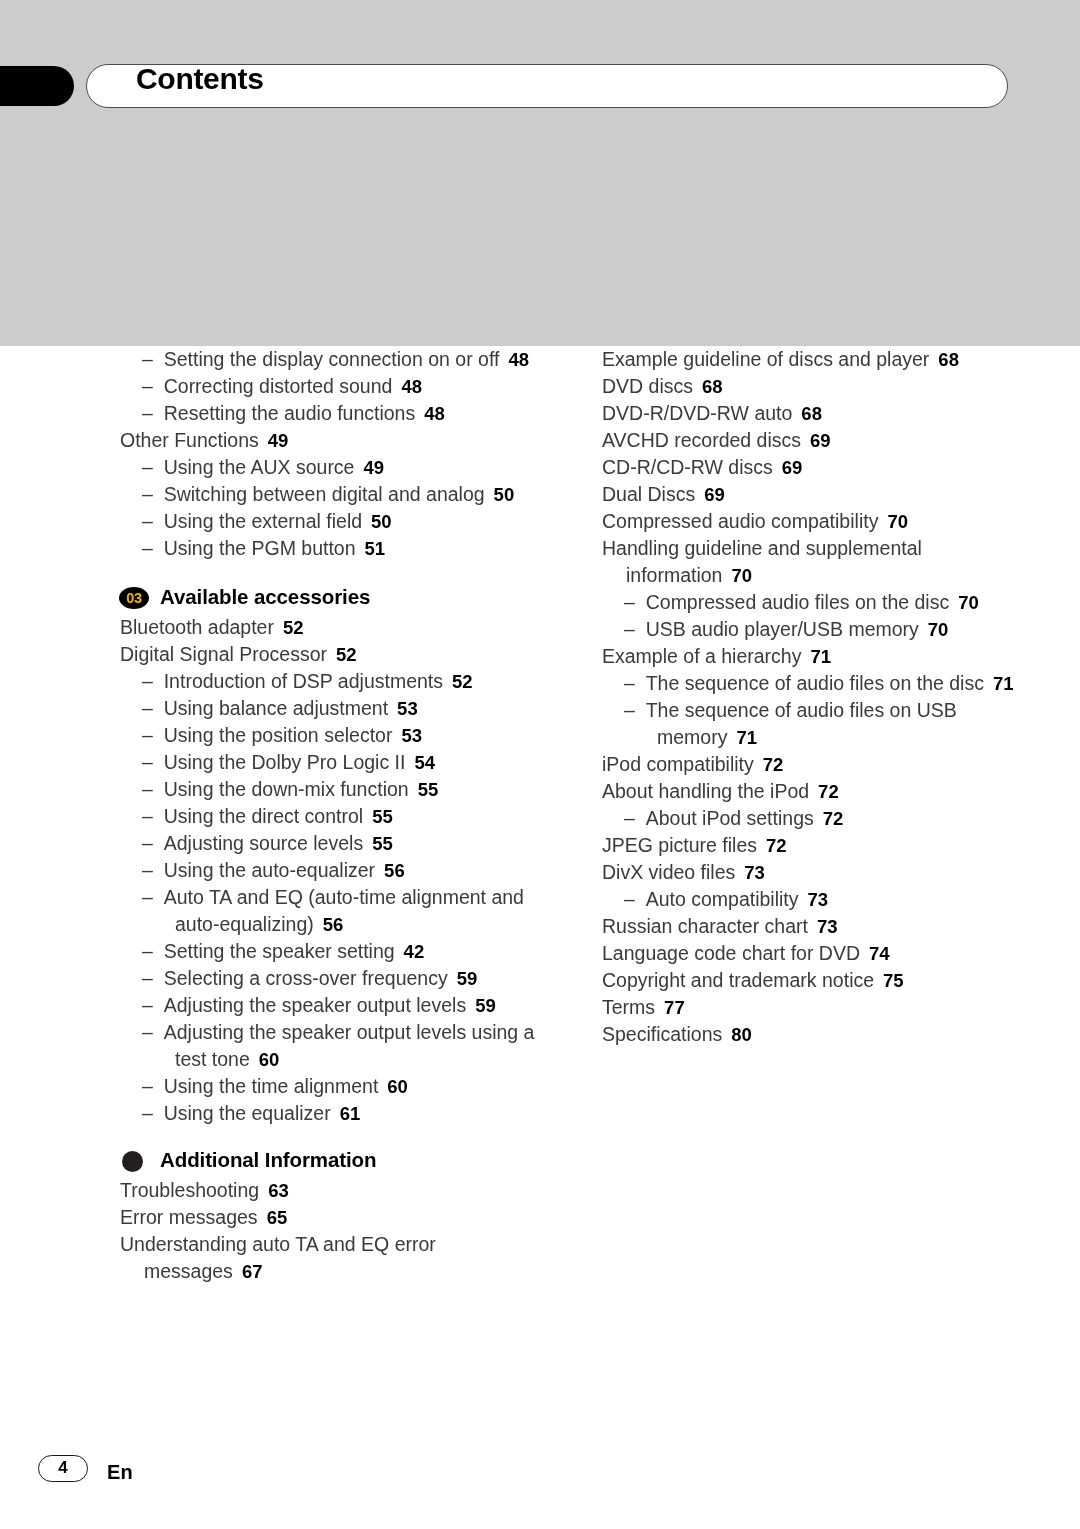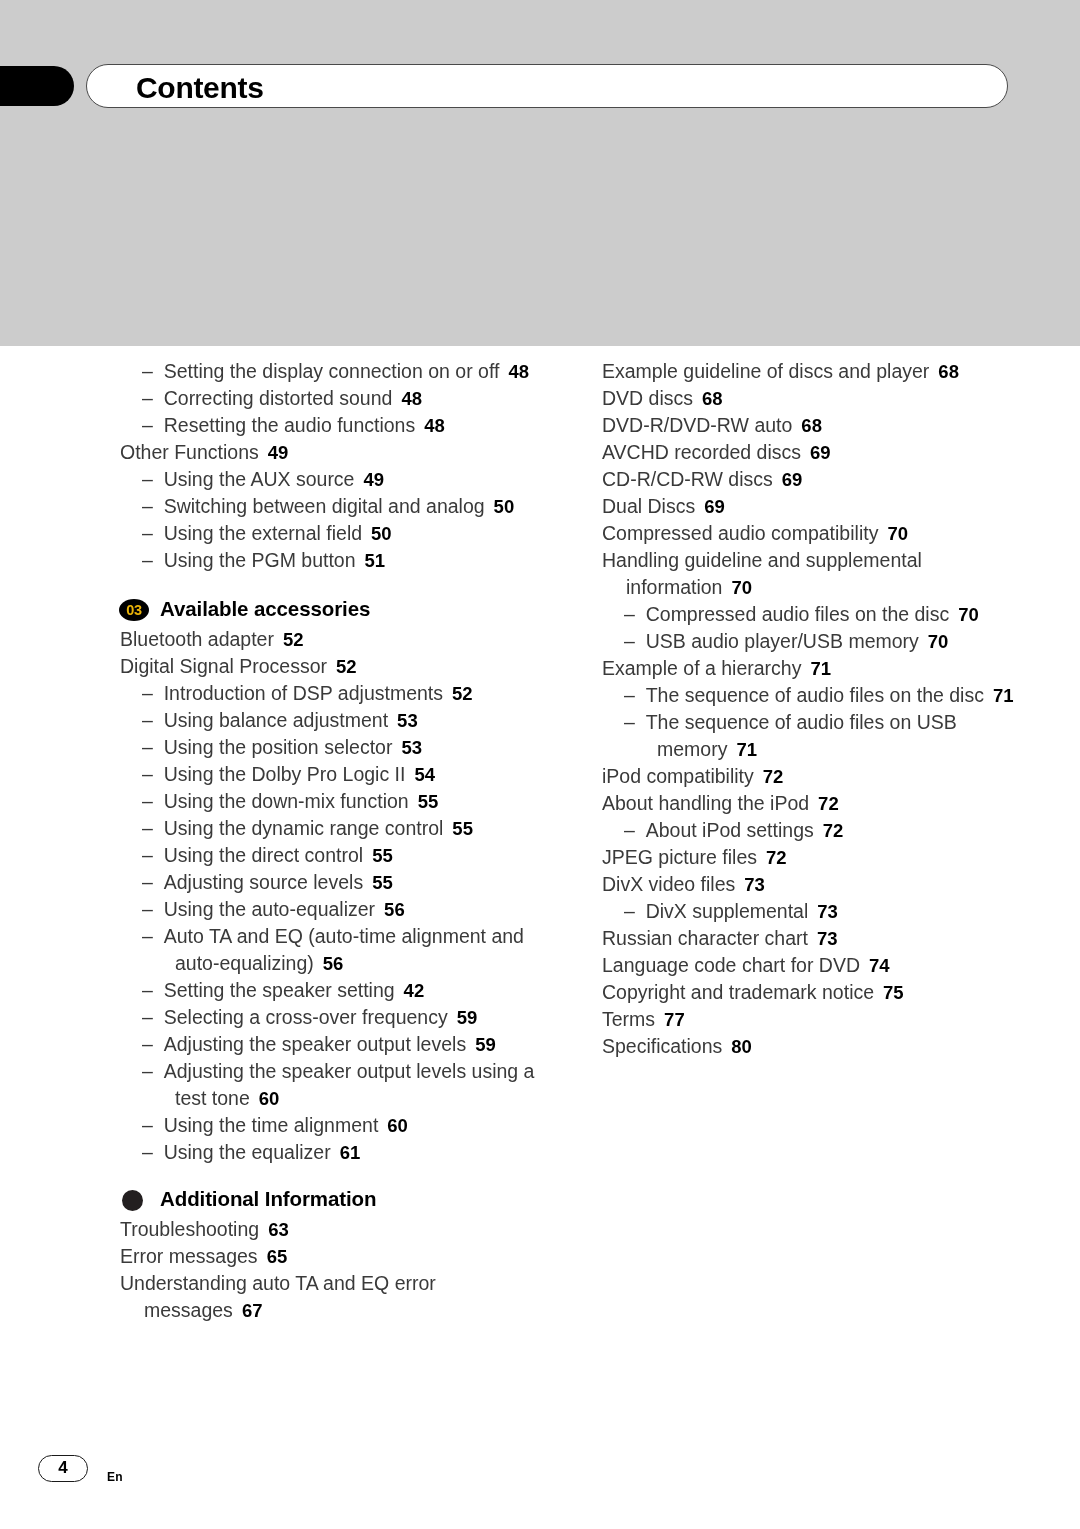--- a/index.html
+++ b/index.html
@@ -41,38 +41,37 @@
     width: 922px;
     height: 44px;
     background: #ffffff;
     border: 1.6px solid #4a4a4a;
     border-radius: 22px;
     box-sizing: border-box;
   }
   .header-title {
     position: absolute;
     left: 136px;
-    top: 67px;
+    top: 58px;
     width: 600px;
     height: 42px;
     line-height: 42px;
     font-size: 30px;
     font-weight: bold;
     color: #000000;
     letter-spacing: -0.3px;
   }
 
   
   .columns {
     position: absolute;
     left: 0;
     top: 346px;
     width: 880px;
     height: 1090px;
-    margin-top: 12px;
   }
   .col {
     position: absolute;
     top: 0;
     width: 420px;
   }
   .col-left  { left: 120px; }
   .col-right { left: 602px; }
 
   
@@ -170,22 +169,22 @@
     box-sizing: border-box;
     text-align: center;
     line-height: 24px;
     font-size: 17px;
     font-weight: bold;
     color: #000000;
   }
   .lang-code {
     position: absolute;
     left: 107px;
-    top: 15px;
-    font-size: 12px;
+    top: 6px;
+    font-size: 20px;
     font-weight: bold;
     color: #000000;
     letter-spacing: 0.2px;
   }
 </style>
 </head>
 <body>
 
 <div class="header-band">
   <div class="header-tab"></div>
@@ -204,21 +203,20 @@
       <div class="toc-line lvl1"><span class="dash">–</span>&nbsp;&nbsp;<span class="label">Using the external field</span><span class="page">50</span></div>
       <div class="toc-line lvl1"><span class="dash">–</span>&nbsp;&nbsp;<span class="label">Using the PGM button</span><span class="page">51</span></div>
       <div class="section-head"><span class="badge-num">03</span><span class="section-title">Available accessories</span></div>
       <div class="toc-line lvl0"><span class="label">Bluetooth adapter</span><span class="page">52</span></div>
       <div class="toc-line lvl0"><span class="label">Digital Signal Processor</span><span class="page">52</span></div>
       <div class="toc-line lvl1"><span class="dash">–</span>&nbsp;&nbsp;<span class="label">Introduction of DSP adjustments</span><span class="page">52</span></div>
       <div class="toc-line lvl1"><span class="dash">–</span>&nbsp;&nbsp;<span class="label">Using balance adjustment</span><span class="page">53</span></div>
       <div class="toc-line lvl1"><span class="dash">–</span>&nbsp;&nbsp;<span class="label">Using the position selector</span><span class="page">53</span></div>
       <div class="toc-line lvl1"><span class="dash">–</span>&nbsp;&nbsp;<span class="label">Using the Dolby Pro Logic II</span><span class="page">54</span></div>
       <div class="toc-line lvl1"><span class="dash">–</span>&nbsp;&nbsp;<span class="label">Using the down-mix function</span><span class="page">55</span></div>
-      <div class="toc-line lvl1"><span class="dash">–</span>&nbsp;&nbsp;<span class="label">Using the dynamic range control</span><span class="page">55</span></div>
       <div class="toc-line lvl1"><span class="dash">–</span>&nbsp;&nbsp;<span class="label">Using the direct control</span><span class="page">55</span></div>
       <div class="toc-line lvl1"><span class="dash">–</span>&nbsp;&nbsp;<span class="label">Adjusting source levels</span><span class="page">55</span></div>
       <div class="toc-line lvl1"><span class="dash">–</span>&nbsp;&nbsp;<span class="label">Using the auto-equalizer</span><span class="page">56</span></div>
       <div class="toc-line lvl1"><span class="dash">–</span>&nbsp;&nbsp;<span class="label">Auto TA and EQ (auto-time alignment and auto-equalizing)</span><span class="page">56</span></div>
       <div class="toc-line lvl1"><span class="dash">–</span>&nbsp;&nbsp;<span class="label">Setting the speaker setting</span><span class="page">42</span></div>
       <div class="toc-line lvl1"><span class="dash">–</span>&nbsp;&nbsp;<span class="label">Selecting a cross-over frequency</span><span class="page">59</span></div>
       <div class="toc-line lvl1"><span class="dash">–</span>&nbsp;&nbsp;<span class="label">Adjusting the speaker output levels</span><span class="page">59</span></div>
       <div class="toc-line lvl1"><span class="dash">–</span>&nbsp;&nbsp;<span class="label">Adjusting the speaker output levels using a test tone</span><span class="page">60</span></div>
       <div class="toc-line lvl1"><span class="dash">–</span>&nbsp;&nbsp;<span class="label">Using the time alignment</span><span class="page">60</span></div>
       <div class="toc-line lvl1"><span class="dash">–</span>&nbsp;&nbsp;<span class="label">Using the equalizer</span><span class="page">61</span></div>
@@ -239,21 +237,21 @@
       <div class="toc-line lvl1"><span class="dash">–</span>&nbsp;&nbsp;<span class="label">Compressed audio files on the disc</span><span class="page">70</span></div>
       <div class="toc-line lvl1"><span class="dash">–</span>&nbsp;&nbsp;<span class="label">USB audio player/USB memory</span><span class="page">70</span></div>
       <div class="toc-line lvl0"><span class="label">Example of a hierarchy</span><span class="page">71</span></div>
       <div class="toc-line lvl1"><span class="dash">–</span>&nbsp;&nbsp;<span class="label">The sequence of audio files on the disc</span><span class="page">71</span></div>
       <div class="toc-line lvl1"><span class="dash">–</span>&nbsp;&nbsp;<span class="label">The sequence of audio files on USB memory</span><span class="page">71</span></div>
       <div class="toc-line lvl0"><span class="label">iPod compatibility</span><span class="page">72</span></div>
       <div class="toc-line lvl0"><span class="label">About handling the iPod</span><span class="page">72</span></div>
       <div class="toc-line lvl1"><span class="dash">–</span>&nbsp;&nbsp;<span class="label">About iPod settings</span><span class="page">72</span></div>
       <div class="toc-line lvl0"><span class="label">JPEG picture files</span><span class="page">72</span></div>
       <div class="toc-line lvl0"><span class="label">DivX video files</span><span class="page">73</span></div>
-      <div class="toc-line lvl1"><span class="dash">–</span>&nbsp;&nbsp;<span class="label">DivX supplemental</span><span class="page">73</span></div>
+      <div class="toc-line lvl1"><span class="dash">–</span>&nbsp;&nbsp;<span class="label">Auto compatibility</span><span class="page">73</span></div>
       <div class="toc-line lvl0"><span class="label">Russian character chart</span><span class="page">73</span></div>
       <div class="toc-line lvl0"><span class="label">Language code chart for DVD</span><span class="page">74</span></div>
       <div class="toc-line lvl0"><span class="label">Copyright and trademark notice</span><span class="page">75</span></div>
       <div class="toc-line lvl0"><span class="label">Terms</span><span class="page">77</span></div>
       <div class="toc-line lvl0"><span class="label">Specifications</span><span class="page">80</span></div>
     </div>
 </div>
 
 <div class="footer">
   <div class="page-marker">4</div>

